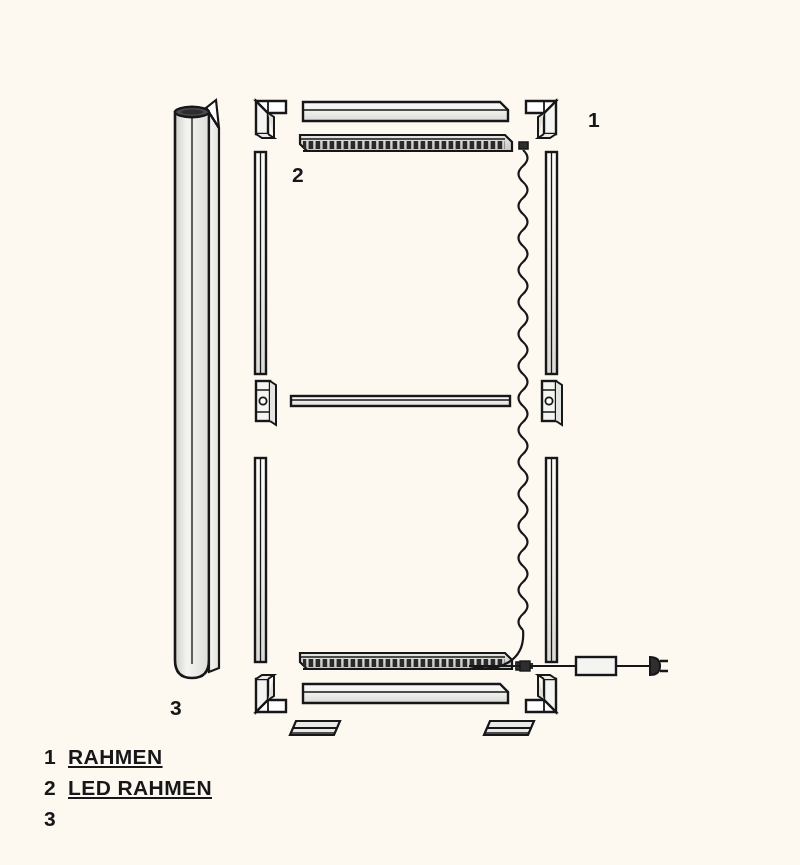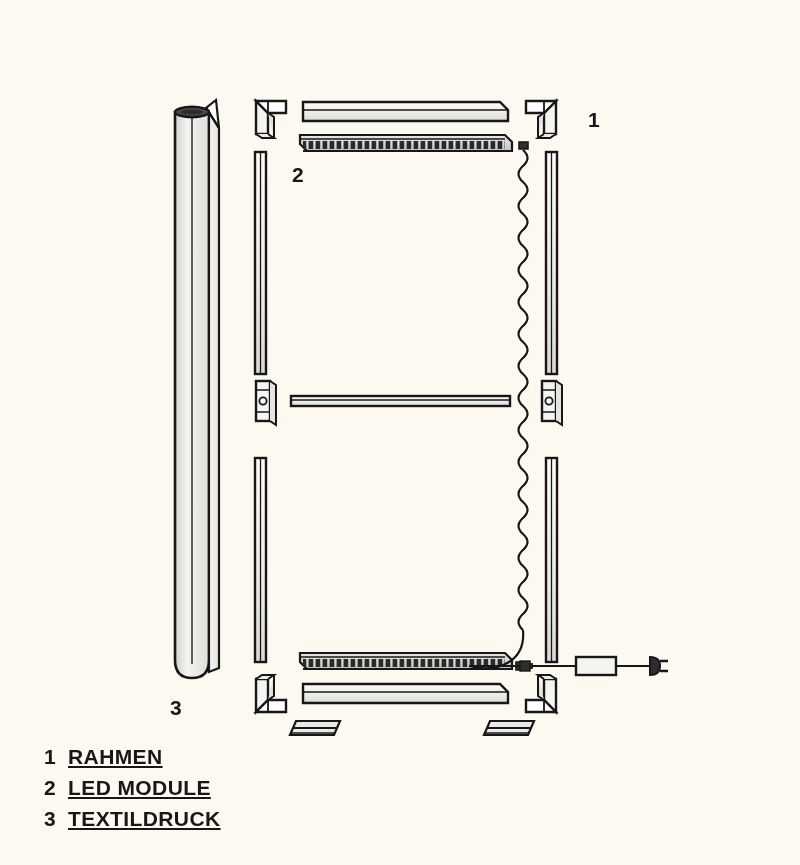--- a/index.html
+++ b/index.html
@@ -248,21 +248,20 @@
   <div class="callout" id="callout-2">2</div>
   <div class="callout" id="callout-3">3</div>
 
   <div class="legend">
     <div class="legend-row">
       <span class="legend-num">1</span>
       <span class="legend-label">RAHMEN</span>
     </div>
     <div class="legend-row">
       <span class="legend-num">2</span>
-      <span class="legend-label">LED MODULE</span>
+      <span class="legend-label">LED RAHMEN</span>
     </div>
     <div class="legend-row">
       <span class="legend-num">3</span>
-      <span class="legend-label">TEXTILDRUCK</span>
     </div>
   </div>
 
 </div>
 
 </body></html>

